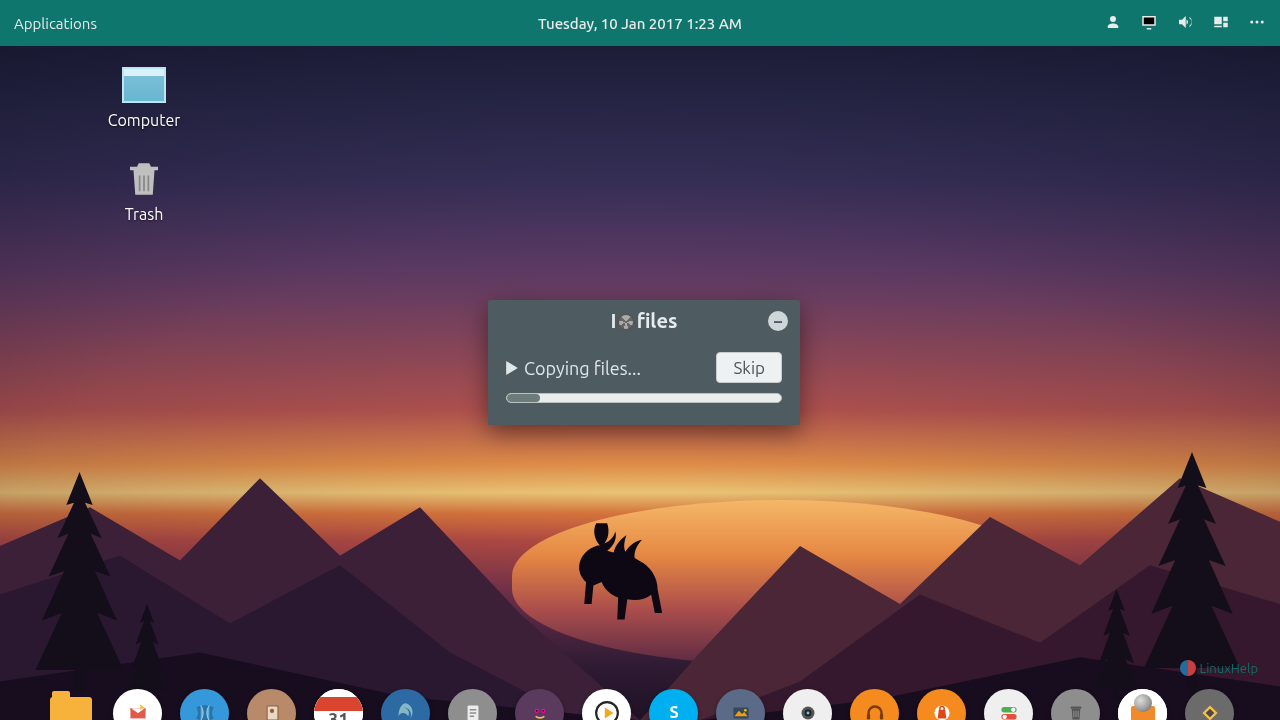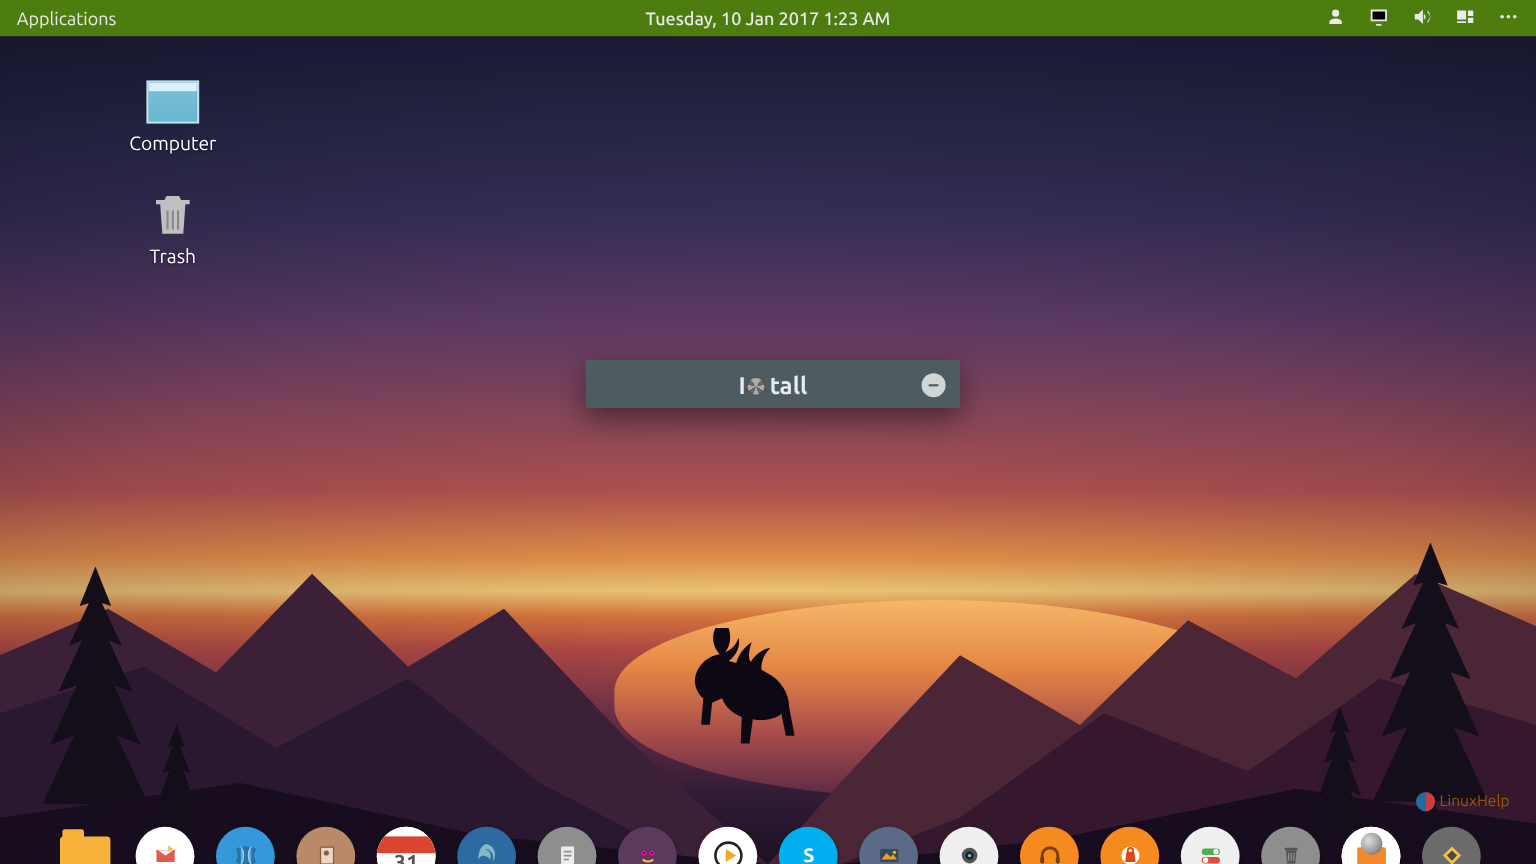--- a/index.html
+++ b/index.html
@@ -1,17 +1,17 @@
 <!DOCTYPE html>
 <html><head>
 <meta charset="utf-8">
 <style>
 *{margin:0;padding:0;box-sizing:border-box;font-family:"Segoe UI",Ubuntu,sans-serif;-webkit-font-smoothing:antialiased}
 html,body{width:1280px;height:720px;overflow:hidden;background:#000}
-.topbar{position:absolute;top:0;left:0;right:0;height:30px;background:#4d7c0f;color:#eaeaea;display:flex;align-items:center;font-size:15px;z-index:20}
+.topbar{position:absolute;top:0;left:0;right:0;height:46px;background:#0f766e;color:#eaeaea;display:flex;align-items:center;font-size:15px;z-index:20}
 .topbar .left{padding-left:14px}
 .topbar .center{position:absolute;left:50%;transform:translateX(-50%);font-weight:500}
 .topbar .right{margin-left:auto;display:flex;gap:18px;padding-right:14px;align-items:center}
 .topbar .right svg{width:18px;height:18px;fill:#eaeaea}
 .sep{position:absolute;top:30px;left:0;right:0;height:1px;background:#2a2a2a;z-index:19}
 .wallpaper{position:absolute;top:31px;left:0;right:0;bottom:0;z-index:1;background:
  radial-gradient(1200px 700px at 50% 85%, transparent 0%, rgba(48,22,48,.25) 55%, rgba(18,12,30,.6) 100%),
  linear-gradient(to bottom,#1e2646 0%,#2a3258 10%,#3c3a68 22%,#6a4472 35%,#c15a52 55%,#f29a4a 63%,#f9d27a 67%,#e07a3c 70%,#b54b44 74%,#6b2f4a 82%,#2f1b34 92%,#1d1124 100%)}
 .wallpaper .scene{position:absolute;inset:0}
 .lake{position:absolute;bottom:8%;left:40%;right:18%;height:24%;background:linear-gradient(#f5b768,#e58843,#aa4d4b,#5b2a44);border-radius:50%/46%;filter:blur(.4px)}
@@ -37,21 +37,21 @@
 .dialog .minbtn{position:absolute;right:12px;top:11px;width:20px;height:20px;border-radius:50%;background:#cfd6d8;color:#4e5b60;display:flex;align-items:center;justify-content:center;font-weight:700;font-size:16px;line-height:1}
 .dialog .body{padding:12px 18px 22px}
 .dialog .status-row{display:flex;align-items:center;gap:6px;color:#dfe7e9;font-size:18px}
 .dialog .expand-icon{display:inline-flex}
 .dialog .skip{margin-left:auto;background:#eef1f2;border:1px solid #c6cdce;border-radius:4px;color:#4b5558;padding:5px 16px;font-size:17px;cursor:pointer}
 .dialog .bar{margin-top:10px;height:10px;background:#e9edec;border-radius:6px;position:relative;overflow:hidden;border:1px solid #b9c3c1}
 .dialog .bar .fill{position:absolute;left:0;top:0;bottom:0;width:12%;background:#6d7c7a;border-radius:6px}
 .dock{position:absolute;left:0;right:0;bottom:-26px;height:66px;display:flex;justify-content:center;align-items:center;gap:18px;z-index:15}
 .dock .app{width:49px;height:49px;border-radius:50%;display:flex;align-items:center;justify-content:center;box-shadow:0 2px 4px rgba(0,0,0,.35);cursor:pointer;position:relative;color:#fff}
 .dock svg{width:26px;height:26px}
-.watermark{position:absolute;right:22px;bottom:44px;z-index:14;color:#a16207;font-size:13px;opacity:.9;display:flex;align-items:center;gap:4px}
+.watermark{position:absolute;right:22px;bottom:44px;z-index:14;color:#0f766e;font-size:13px;opacity:.9;display:flex;align-items:center;gap:4px}
 .watermark .lh{width:16px;height:16px;border-radius:50%;background:conic-gradient(#d44 0 180deg,#27a 180deg 360deg)}
 </style>
 </head>
 <body>
 
 <div class="topbar">
   <div class="left">Applications</div>
   <div class="center">Tuesday, 10 Jan 2017  1:23 AM</div>
   <div class="right">
     <span><svg viewBox="0 0 24 24">
@@ -132,22 +132,36 @@
           <path d="M6 7h12l-1 14H7L6 7zm3-4h6l1 2h4v2H4V5h4l1-2z"></path>
           <path d="M9 10h1v9H9zm2.5 0h1v9h-1zM14 10h1v9h-1z" fill="#888"></path>
         </svg>
       </div>
     <span>Trash</span>
   </div>
 </div>
 
 <div class="dialog">
   <div class="titlebar">
-    <span><span>I</span><span class="spinner"></span><span>tall</span></span>
+    <span><span>I</span><span class="spinner"></span><span>files</span></span>
     <div class="minbtn">–</div>
+  </div>
+  <div class="body">
+    <div class="status-row">
+      <span class="expand-icon">
+          <svg width="12" height="14" viewBox="0 0 10 12">
+            <path fill="#dfe7e9" d="M0 0l10 6L0 12z"></path>
+          </svg>
+        </span>
+      <span>Copying files...</span>
+      <button class="skip">Skip</button>
+    </div>
+    <div class="bar">
+        <div class="fill" style="width: 12%;"></div>
+      </div>
   </div>
 </div>
 
 <div class="dock">
     <div class="app" style="border-radius: 5px; background: transparent; box-shadow: none;">
       <div style="width:42px;height:32px;background:#f6b23a;border-radius:3px;position:relative">
         <div style="position:absolute;top:-6px;left:2px;width:18px;height:8px;background:#f6b23a;border-radius:2px 2px 0 0"></div>
       </div>
     </div>
     <div class="app" style="background: rgb(255, 255, 255);">

